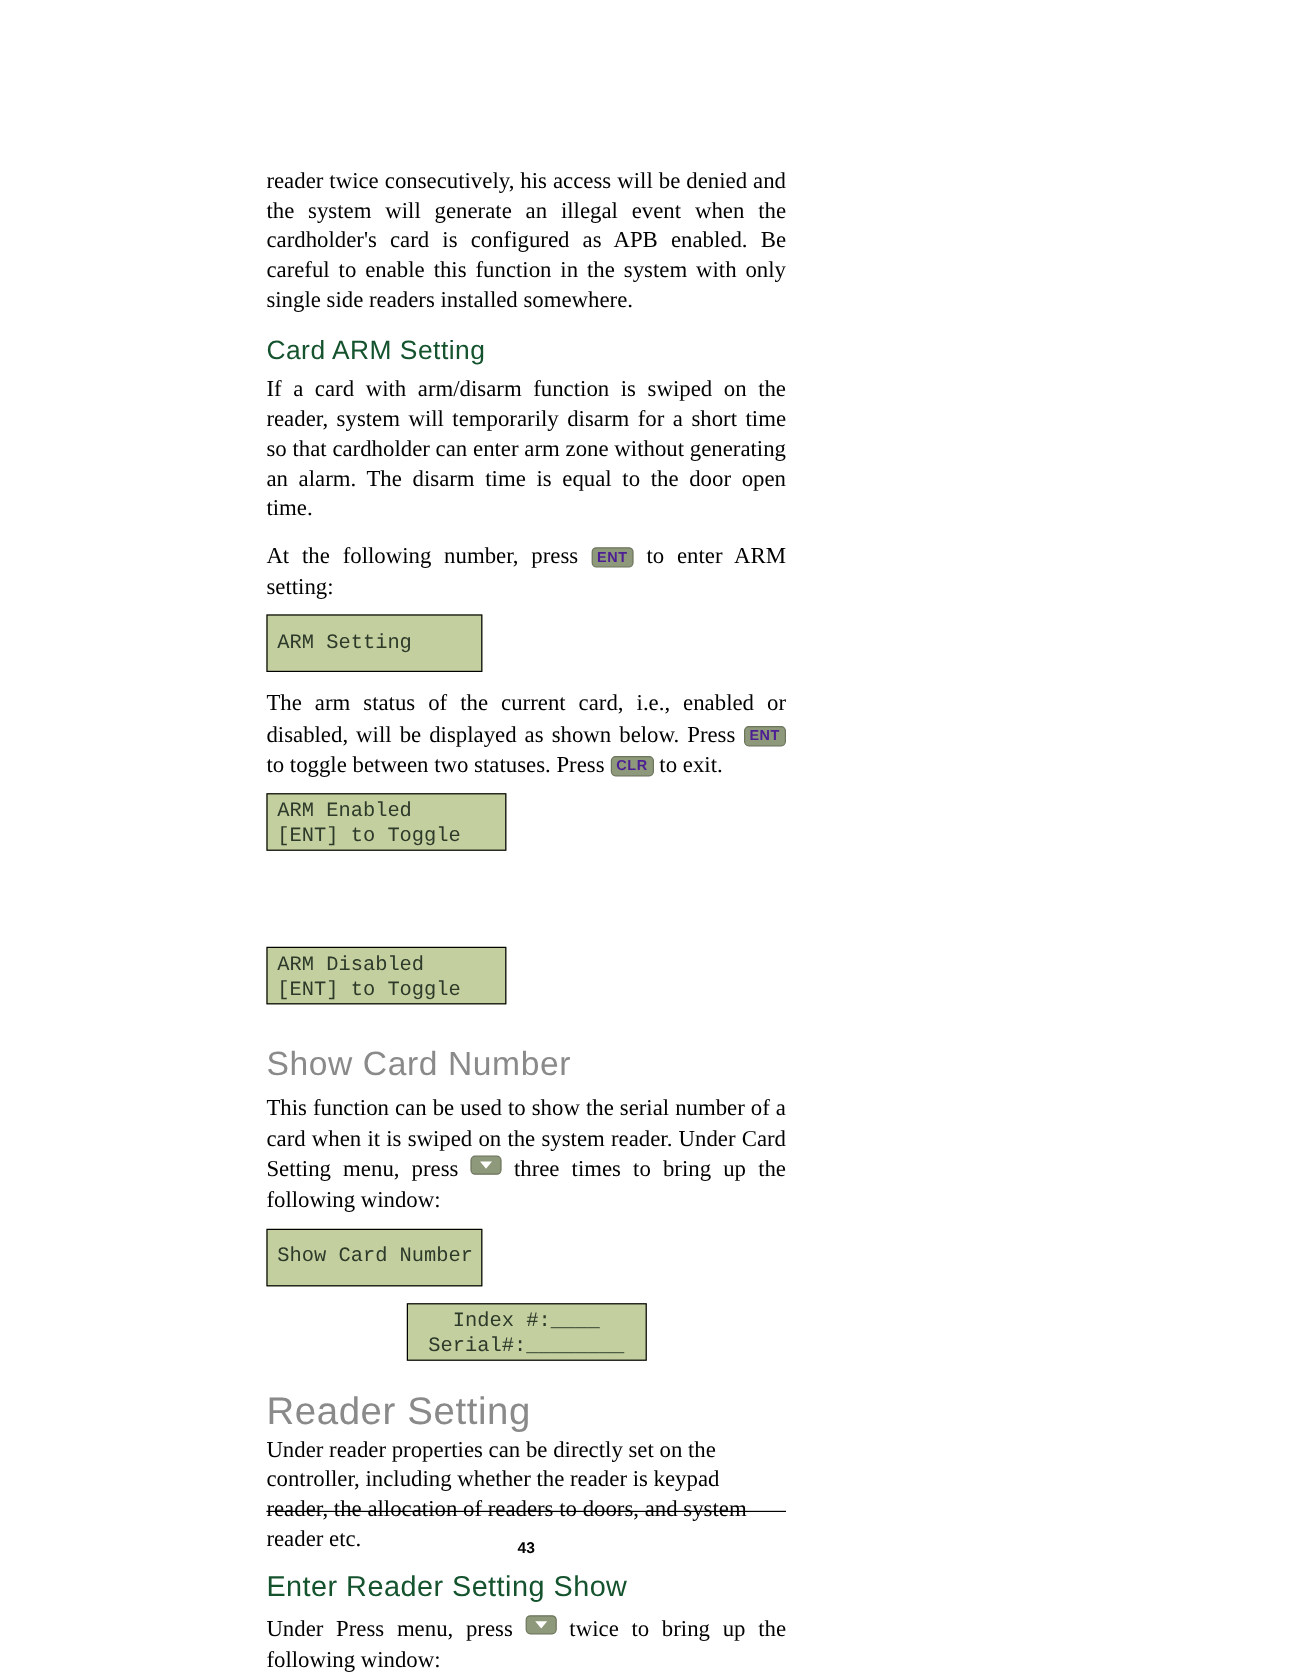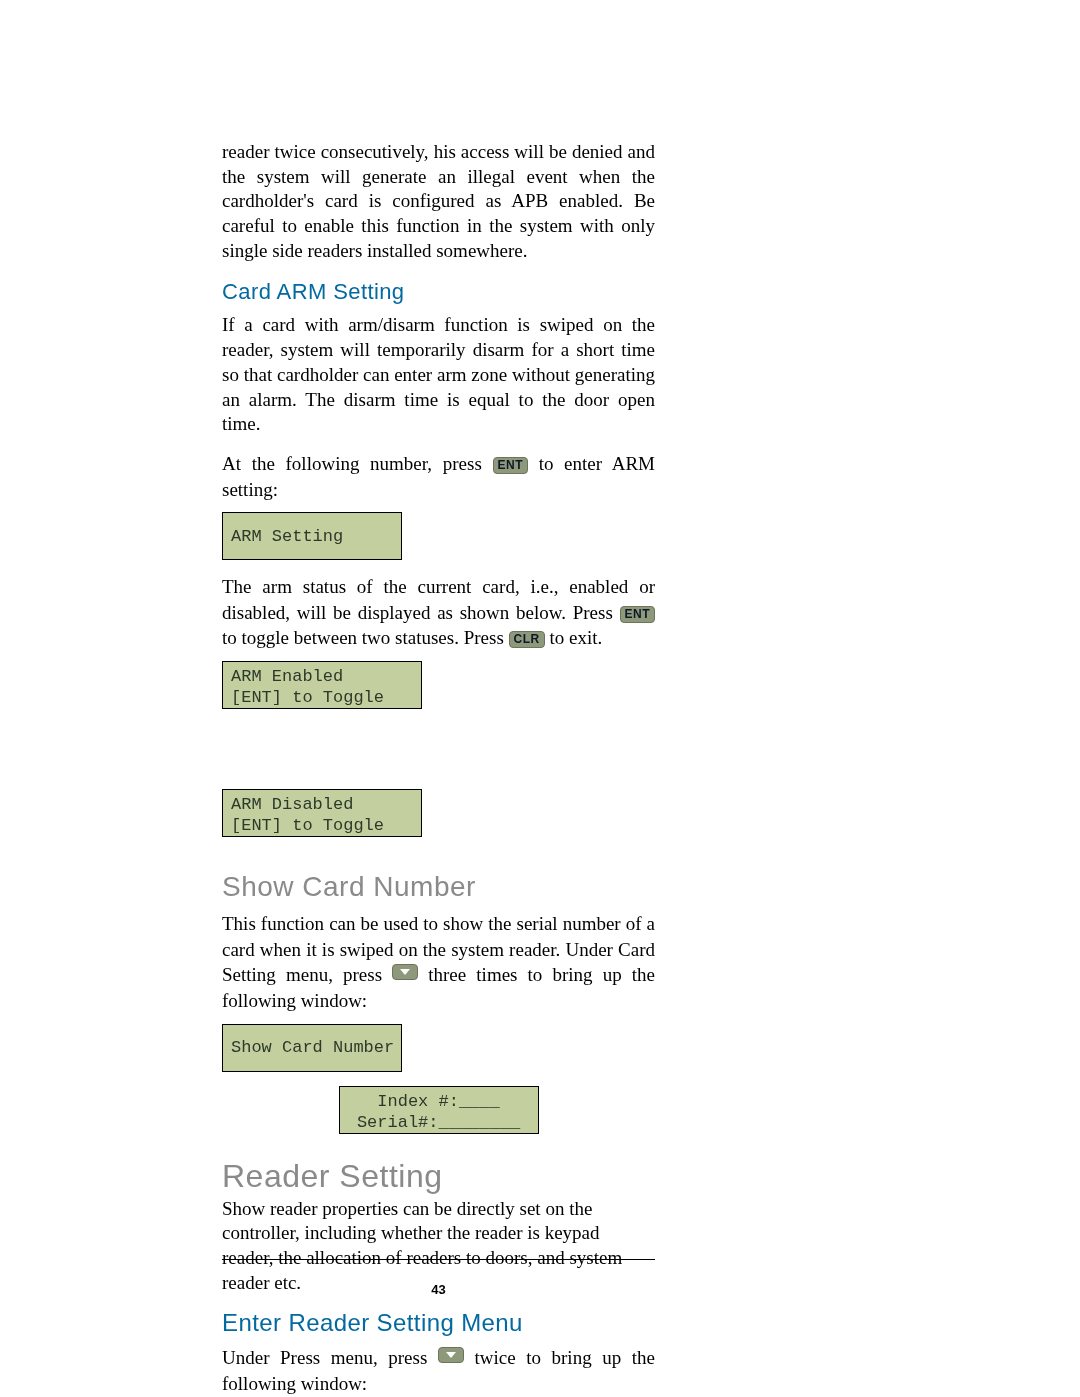--- a/index.html
+++ b/index.html
@@ -17,21 +17,21 @@
     padding: 140px 220px 0 222px;
   }
   .body-text {
     font-size: 19px;
     line-height: 1.3;
     text-align: justify;
     margin: 0 0 14px 0;
   }
   .h3 {
     font-family: Arial, Helvetica, sans-serif;
-    color: #0369a1;
+    color: #14532d;
     font-size: 22px;
     margin: 16px 0 8px 0;
     letter-spacing: 0.4px;
   }
   .h2 {
     font-family: Arial, Helvetica, sans-serif;
     color: #8a8a8a;
     font-size: 28px;
     margin: 34px 0 8px 0;
     letter-spacing: 0.5px;
@@ -72,21 +72,21 @@
   .pair-row {
     display: flex;
     justify-content: center;
     gap: 80px;
     margin: 10px 0 14px 0;
     flex-direction: column;
   }
   .keycap {
     display: inline-block;
     background: #8e987a;
-    color: #0f172a;
+    color: #4c1d95;
     font-family: Arial, Helvetica, sans-serif;
     font-weight: bold;
     font-size: 12px;
     padding: 1px 4px 2px 4px;
     border-radius: 4px;
     border: 1px solid #6c745c;
     line-height: 1;
     vertical-align: 1px;
     letter-spacing: 0.5px;
     min-width: 22px;
@@ -151,23 +151,23 @@
   </div>
 
 
   <div class="center-row">
     <div class="lcd lcd-two">Index #:____
 Serial#:________</div>
   </div>
 
   <div class="h1">Reader Setting</div>
 
-  <p class="body-text" style="text-align:left">Show reader properties can be directly set on the controller, including whether the reader is keypad reader, the allocation of readers to doors, and system reader etc.</p>
+  <p class="body-text" style="text-align:left">Under reader properties can be directly set on the controller, including whether the reader is keypad reader, the allocation of readers to doors, and system reader etc.</p>
 
-  <div class="h3" style="font-size:24px;margin-top:4px">Enter Reader Setting Menu</div>
+  <div class="h3" style="font-size:24px;margin-top:4px">Enter Reader Setting Show</div>
 
   <p class="inline-mix">
     <span>Under Press menu, press </span><span class="keycap"><svg width="16" height="11" viewBox="0 0 16 11">
           <polygon points="3,3 13,3 8,9" fill="#fff"></polygon>
         </svg></span><span> twice to bring up the following window:</span>
   </p>
 
   <div class="center-row">
     <div class="lcd lcd-wide">Reader Setting</div>
   </div>

